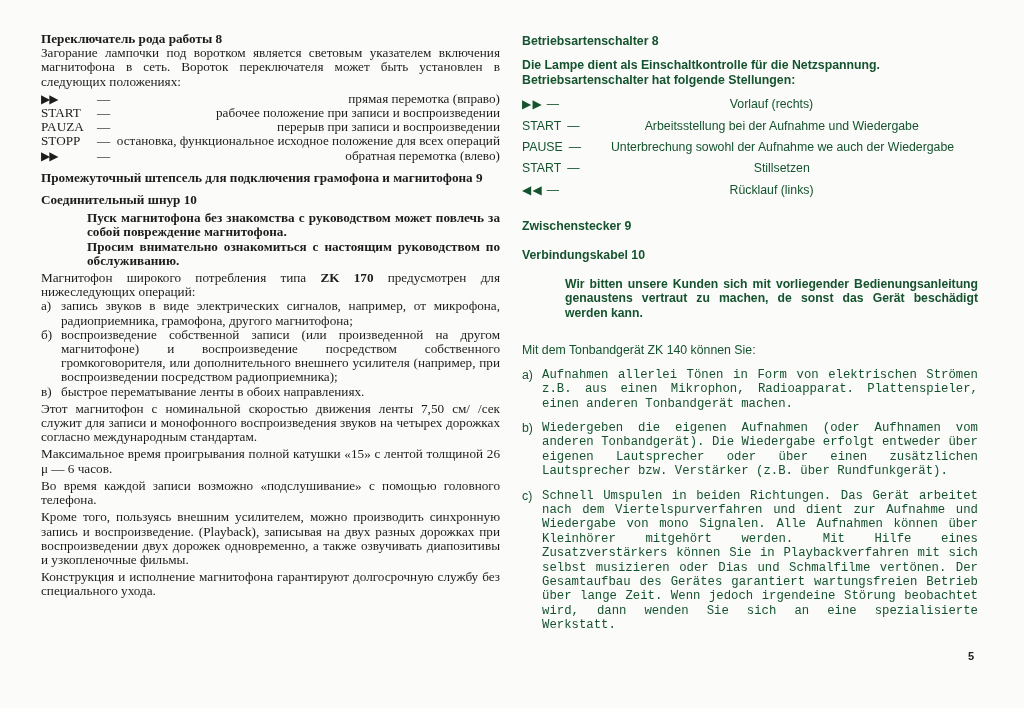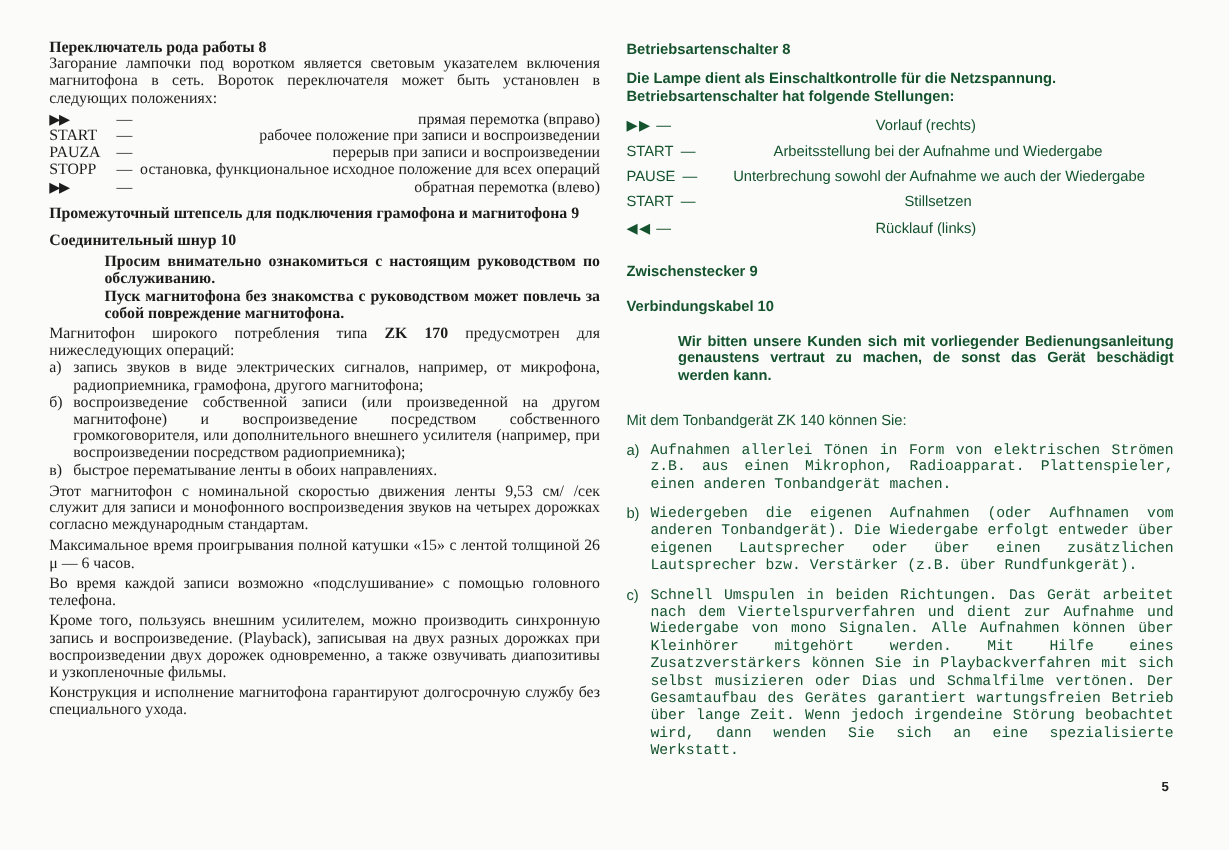--- a/index.html
+++ b/index.html
@@ -89,42 +89,42 @@
       <span class="opt-key tri">▶▶</span>
       <span class="opt-dash">—</span>
       <span class="opt-text">обратная перемотка (влево)</span>
     </div>
   </div>
 
   <p class="bold ru-h" style="margin-top:8px">Промежуточный штепсель для подключения грамофона и магнитофона 9</p>
   <p class="bold ru-h" style="margin-top:8px">Соединительный шнур 10</p>
 
   <div class="warn-ru">
+    <p>Пуск магнитофона без знакомства с руководством может повлечь за собой повреждение магнитофона.</p>
     <p>Просим внимательно ознакомиться с настоящим руководством по обслуживанию.</p>
-    <p>Пуск магнитофона без знакомства с руководством может повлечь за собой повреждение магнитофона.</p>
   </div>
 
   <p class="ru-p"><span>Магнитофон широкого потребления типа </span><span class="bold">ZK 170</span><span> предусмотрен для нижеследующих операций:</span></p>
 
   <div>
     <div class="list-item">
       <span class="li-letter">а)</span>
       <span class="li-text">запись звуков в виде электрических сигналов, например, от микрофона, радиоприемника, грамофона, другого магнитофона;</span>
     </div>
     <div class="list-item">
       <span class="li-letter">б)</span>
       <span class="li-text">воспроизведение собственной записи (или произведенной на другом магнитофоне) и воспроизведение посредством собственного громкоговорителя, или дополнительного внешнего усилителя (например, при воспроизведении посредством радиоприемника);</span>
     </div>
     <div class="list-item">
       <span class="li-letter">в)</span>
       <span class="li-text">быстрое перематывание ленты в обоих направлениях.</span>
     </div>
   </div>
 
-  <p class="ru-p">Этот магнитофон с номинальной скоростью движения ленты 9,53 см/ /сек служит для записи и монофонного воспроизведения звуков на четырех дорожках согласно международным стандартам.</p>
+  <p class="ru-p">Этот магнитофон с номинальной скоростью движения ленты 7,50 см/ /сек служит для записи и монофонного воспроизведения звуков на четырех дорожках согласно международным стандартам.</p>
   <p class="ru-p">Максимальное время проигрывания полной катушки «15» с лентой толщиной 26 μ — 6 часов.</p>
   <p class="ru-p">Во время каждой записи возможно «подслушивание» с помощью головного телефона.</p>
   <p class="ru-p">Кроме того, пользуясь внешним усилителем, можно производить синхронную запись и воспроизведение. (Playback), записывая на двух разных дорожках при воспроизведении двух дорожек одновременно, а также озвучивать диапозитивы и узкопленочные фильмы.</p>
   <p class="ru-p">Конструкция и исполнение магнитофона гарантируют долгосрочную службу без специального ухода.</p>
 </div>
 
 <div class="col" id="de">
   <p class="de-h">Betriebsartenschalter 8</p>
   <p class="de-p">Die Lampe dient als Einschaltkontrolle für die Netzspannung. Betriebsartenschalter hat folgende Stellungen:</p>
 

